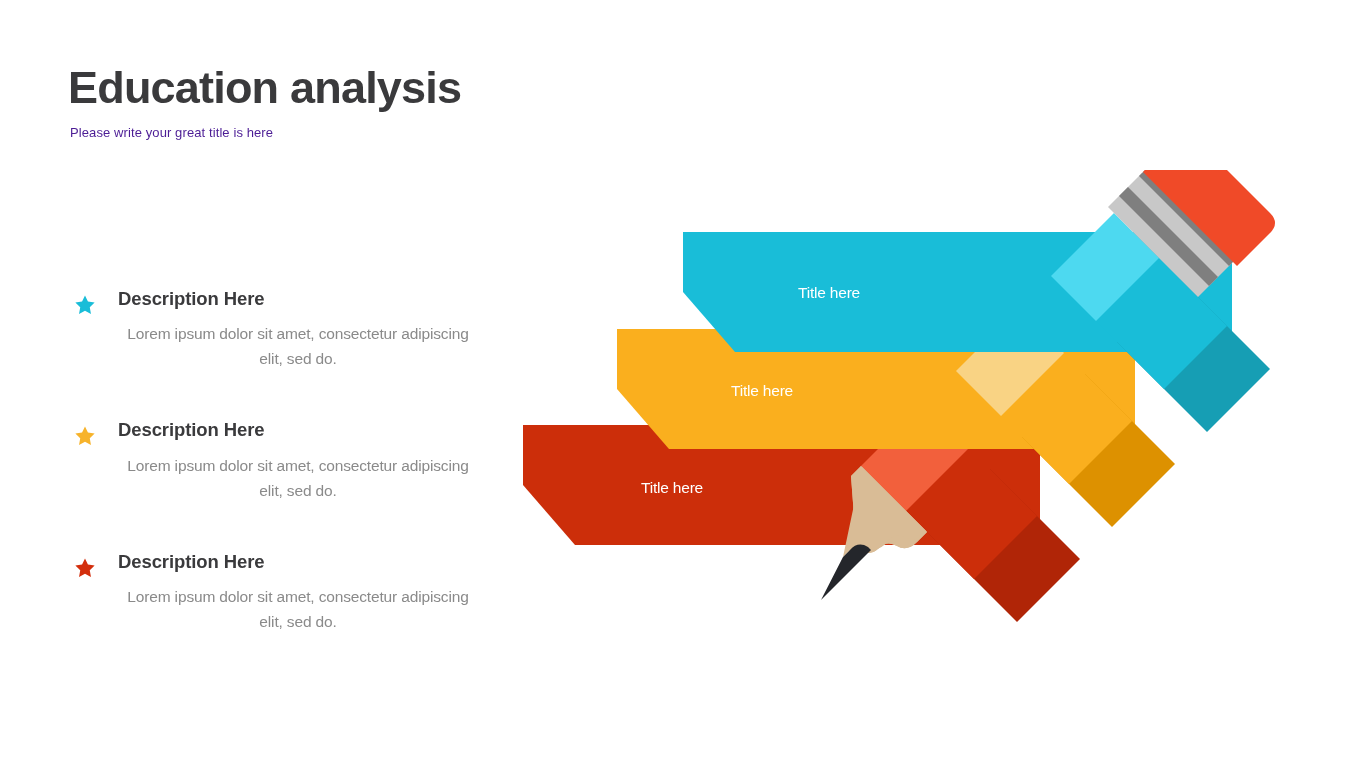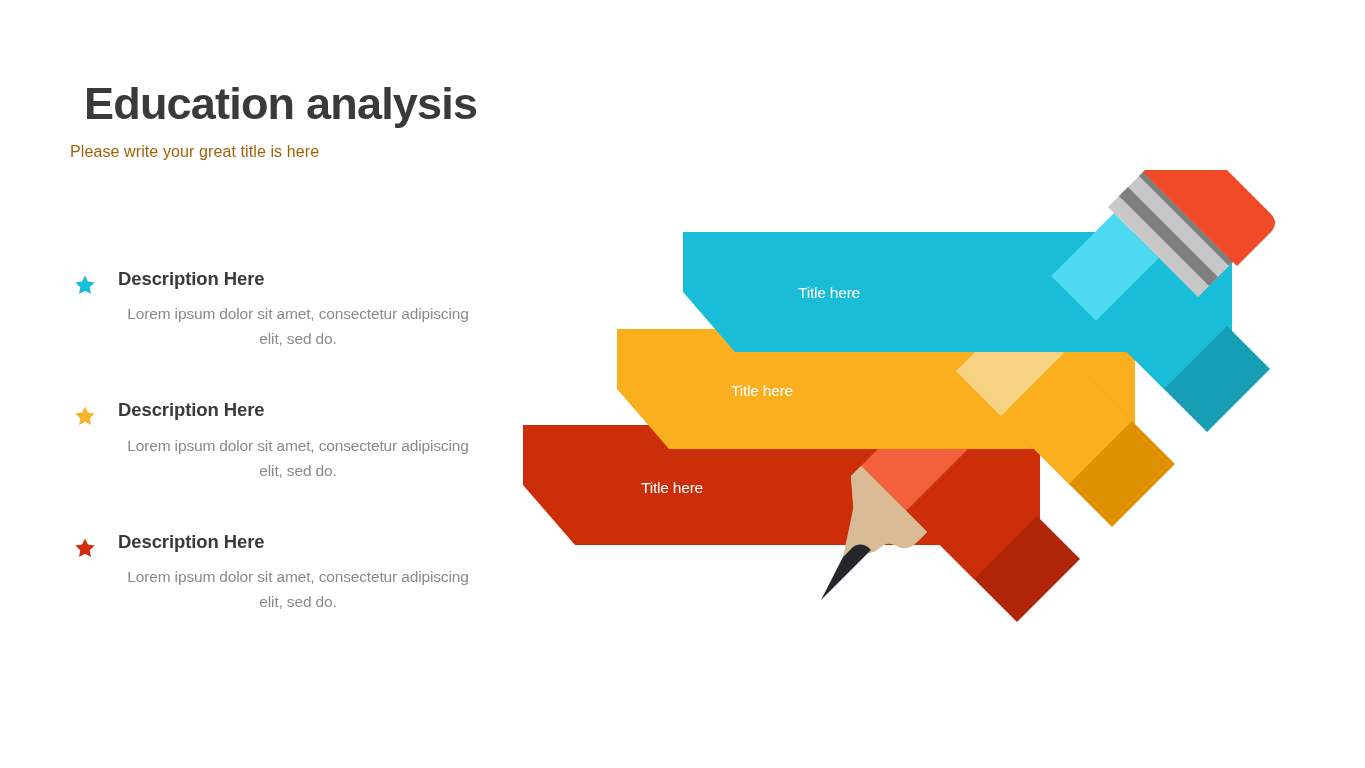--- a/index.html
+++ b/index.html
@@ -31,43 +31,44 @@
     left: 68px;
     top: 64px;
     width: 600px;
   }
   .slide-title {
     font-size: 45px;
     font-weight: bold;
     color: #3a3a3c;
     letter-spacing: -0.8px;
     line-height: 1.05;
-    margin: 16px;
+    margin: 0;
     white-space: nowrap;
   }
   .slide-subtitle {
     margin: 14px 0 12px 2px;
-    font-size: 16px;
+    font-size: 13px;
     font-weight: 400;
-    color: #a16207;
+    color: #4c1d95;
     letter-spacing: 0.1px;
     white-space: nowrap;
   }
 
   
   .desc-list {
     position: absolute;
     left: 68px;
     top: 268px;
     width: 430px;
   }
   .desc-item {
     position: relative;
     margin-bottom: 48px;
     padding-left: 50px;
+    margin-top: 20px;
   }
   .desc-item:last-child { margin-bottom: 0; }
 
   .star-icon {
     position: absolute;
     left: 6px;
     top: 6px;
     width: 22px;
     height: 22px;
     display: block;

